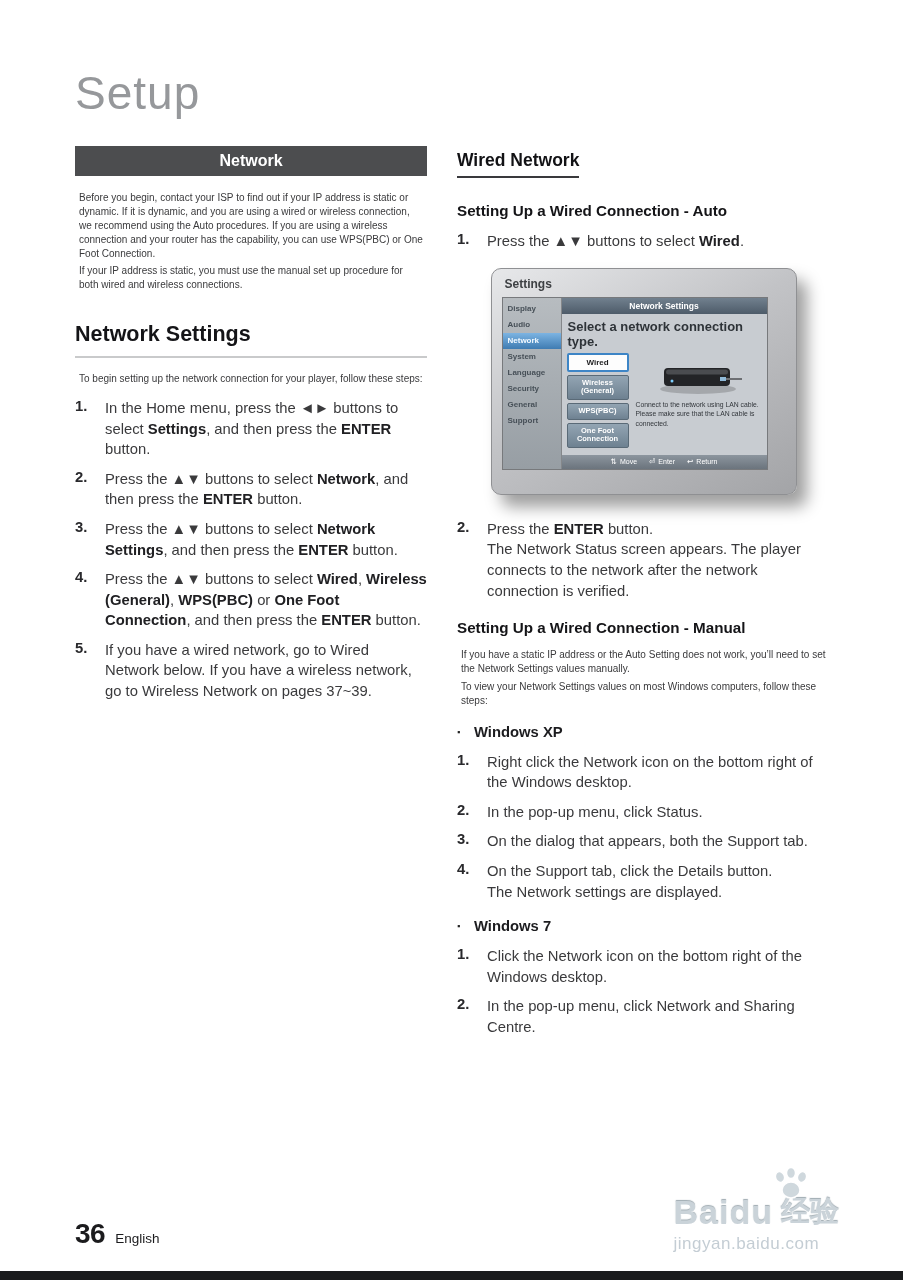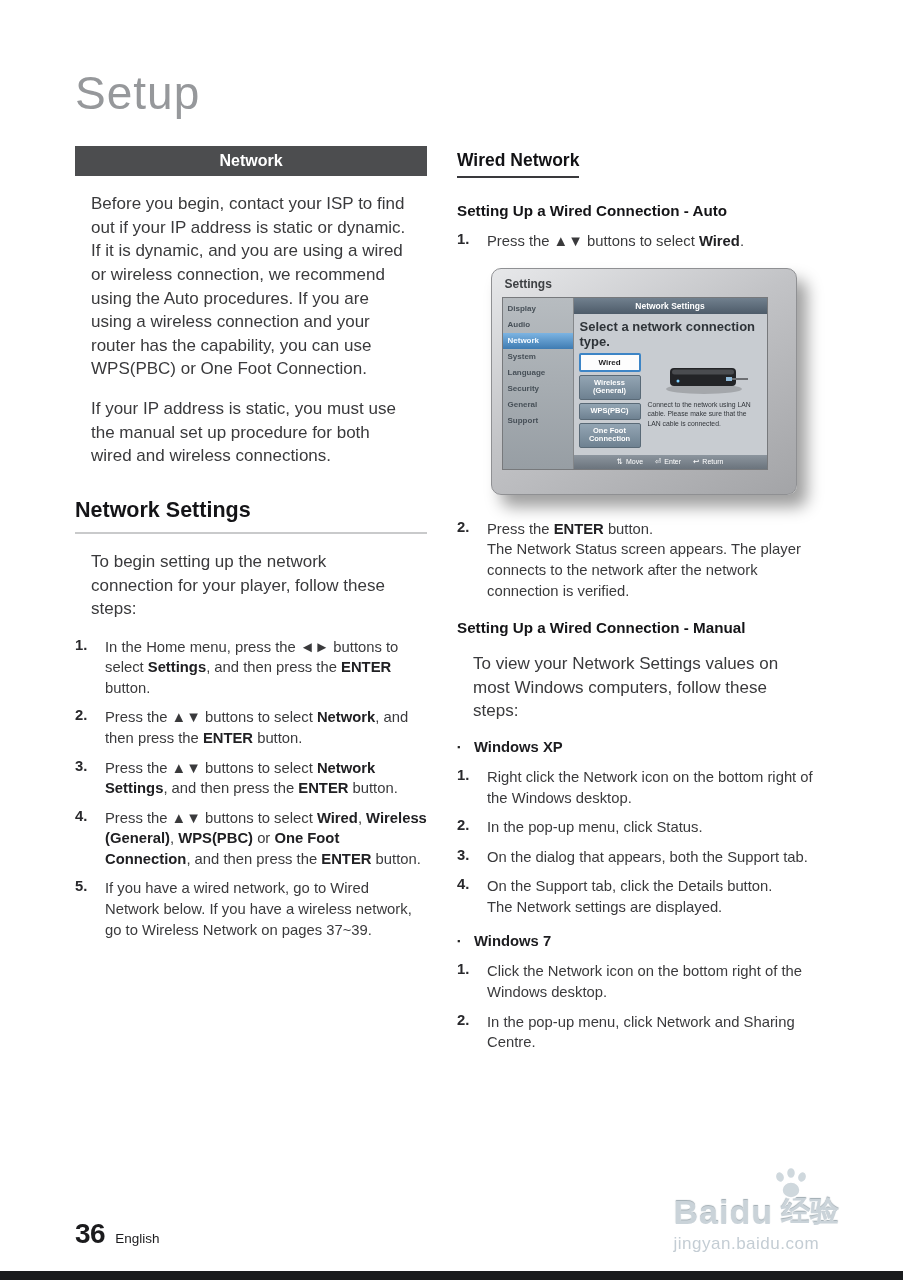--- a/index.html
+++ b/index.html
@@ -9,21 +9,21 @@
     background:#ffffff; overflow:hidden;
     font-family:"Liberation Sans", sans-serif; color:#3a3a3c;
   }
   .content { padding:66px 73px 0 75px; }
   .page-title { font-size:46px; font-weight:400; color:#96989b; letter-spacing:1px; margin:0 0 26px 0; }
   .columns { display:flex; gap:30px; }
   .col-left { width:352px; flex:none; }
   .col-right { flex:1; min-width:0; }
 
   .section-bar { background:#4c4d4f; color:#fff; font-size:16px; font-weight:700; text-align:center; height:30px; line-height:30px; margin-bottom:15px; }
-  .body { font-size:17px; line-height:1.39; margin:16px; color:#3a3a3c; }
+  .body { font-size:10px; line-height:1.39; margin:4px; color:#3a3a3c; }
   .h2 { font-size:21.5px; font-weight:700; color:#141417; margin:30px 0 0 0; }
   .h2-rule { border:none; border-top:2px solid #c9cacb; margin:9px 0 14px 0; }
 
   .steps { margin-top:12px; }
   .step { display:flex; margin-bottom:9px; }
   .step-num { flex:none; width:30px; font-weight:700; color:#29292c; font-size:14.8px; }
   .step-text { flex:1; font-size:14.8px; line-height:1.39; white-space:pre-line; }
   .b { font-weight:700; color:#202023; }
 
   .h2-underlined { margin:4px 0 24px 0; font-size:17.5px; font-weight:700; color:#121215; }
@@ -37,21 +37,21 @@
   .tv-wrap { margin:16px 0 24px 0; }
   .tv {
     width:306px; margin:0 auto; border-radius:10px; position:relative;
     background:linear-gradient(150deg,#e7e8ea 0%, #c2c3c6 45%, #a3a4a7 100%);
     border:1px solid #8f9093;
     box-shadow:10px 12px 16px rgba(0,0,0,0.38);
     padding:7px 28px 24px 10px;
   }
   .tv-title { font-size:12px; font-weight:700; color:#3e4144; margin:1px 0 6px 3px; }
   .tv-screen { display:flex; border:1px solid #77797c; min-height:134px; background:#a8adb2; }
-  .tv-sidebar { width:70px; flex:none; background:linear-gradient(#b7bcc0,#979ea4); padding-top:3px; }
+  .tv-sidebar { width:58px; flex:none; background:linear-gradient(#b7bcc0,#979ea4); padding-top:3px; }
   .tv-side-item { font-size:8px; font-weight:700; color:#475058; padding:3.5px 5px; }
   .tv-side-item.active { color:#f2f9ff; background:linear-gradient(#7cb4e2,#3f7cb2); }
   .tv-main { flex:1; background:#c8ccd1; border-left:1px solid #84878a; display:flex; flex-direction:column; }
   .tv-main-header { background:linear-gradient(#71808e,#4d5b69); color:#fff; font-size:8.5px; font-weight:700; text-align:center; padding:3px 0; }
   .tv-prompt { font-size:13px; font-weight:700; color:#2e3338; padding:5px 6px 4px 6px; }
   .tv-body { flex:1; display:flex; gap:5px; padding:0 5px 4px 5px; }
   .tv-buttons { width:62px; flex:none; }
   .tv-btn {
     font-size:7.5px; font-weight:700; color:#fff; text-align:center;
     background:linear-gradient(#93a5b3,#6e8191); border:1px solid #5a6a77; border-radius:2px;
@@ -201,20 +201,21 @@
 
         <div class="steps">
             <div class="step">
               <div class="step-num">2.</div>
               <div class="step-text"><span>Press the </span><span class="b">ENTER</span><span> button.
 The Network Status screen appears. The player connects to the network after the network connection is verified.</span></div>
             </div>
           </div>
 
         <h3 class="h3">Setting Up a Wired Connection - Manual</h3>
+        <p class="body">If you have a static IP address or the Auto Setting does not work, you’ll need to set the Network Settings values manually.</p>
         <p class="body">To view your Network Settings values on most Windows computers, follow these steps:</p>
 
         <div class="bullet">
           <span class="sq">▪</span>
           <span>Windows XP</span>
         </div>
         <div class="steps">
             <div class="step">
               <div class="step-num">1.</div>
               <div class="step-text"><span>Right click the Network icon on the bottom right of the Windows desktop.</span></div>

